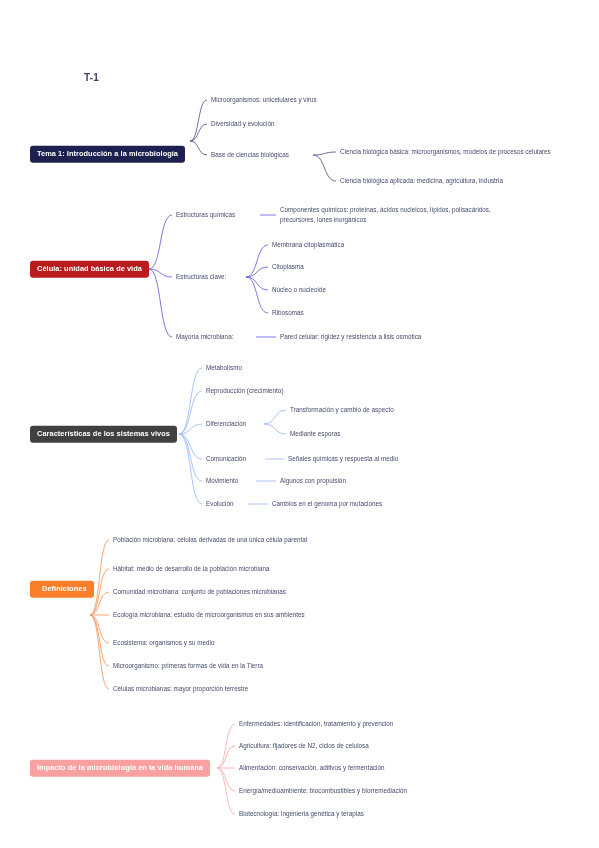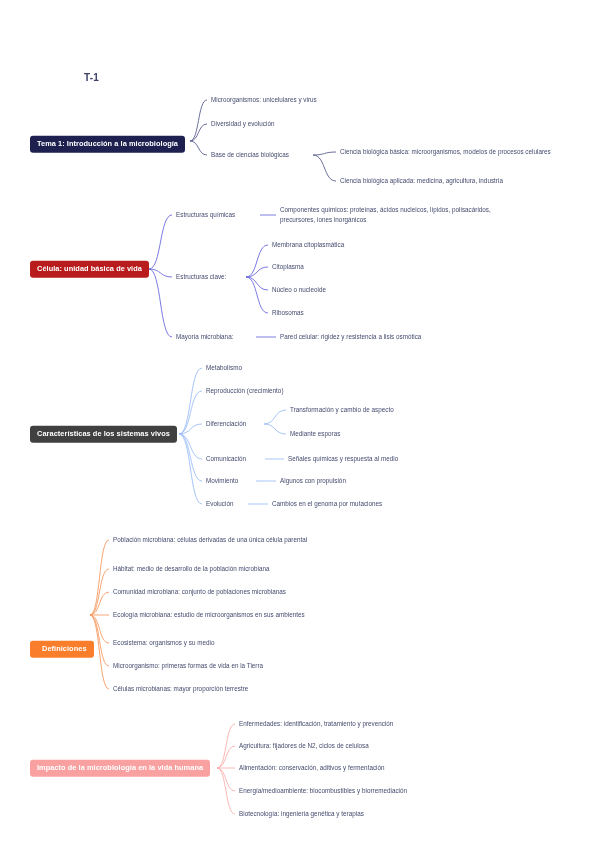--- a/index.html
+++ b/index.html
@@ -96,21 +96,21 @@
       <path d="M 217 768 C 226.9 768, 225.1 724, 235 724" fill="none" stroke="#f9b0ae" stroke-width="0.9"></path>
       <path d="M 217 768 C 226.9 768, 225.1 746, 235 746" fill="none" stroke="#f9b0ae" stroke-width="0.9"></path>
       <path d="M 217 768 C 226.9 768, 225.1 768, 235 768" fill="none" stroke="#f9b0ae" stroke-width="0.9"></path>
       <path d="M 217 768 C 226.9 768, 225.1 791, 235 791" fill="none" stroke="#f9b0ae" stroke-width="0.9"></path>
       <path d="M 217 768 C 226.9 768, 225.1 814, 235 814" fill="none" stroke="#f9b0ae" stroke-width="0.9"></path>
     </svg>
 
   <div class="doc-title">T-1</div>
 
   <div id="nodes">
-      <div class="root-node" style="left: 30px; top: 144px; background: rgb(30, 32, 80); color: rgb(255, 255, 255);">Tema 1: Introducción a la microbiología</div>
+      <div class="root-node" style="left: 30px; top: 154px; background: rgb(30, 32, 80); color: rgb(255, 255, 255);">Tema 1: Introducción a la microbiología</div>
       <div class="node-label" style="left: 211px; top: 100px; width: 190px;">Microorganismos: unicelulares y virus</div>
       <div class="node-label" style="left: 211px; top: 124px; width: 190px;">Diversidad y evolución</div>
       <div class="node-label" style="left: 211px; top: 155px; width: 100px;">Base de ciencias biológicas</div>
       <div class="node-label" style="left: 340px; top: 152px; width: 252px;">Ciencia biológica básica: microorganismos, modelos de procesos celulares</div>
       <div class="node-label" style="left: 340px; top: 181px; width: 252px;">Ciencia biológica aplicada: medicina, agricultura, industria</div>
       <div class="root-node" style="left: 30px; top: 269px; background: #b91c1c; color: rgb(255, 255, 255);">Célula: unidad básica de vida</div>
       <div class="node-label" style="left: 176px; top: 215px; width: 82px;">Estructuras químicas</div>
       <div class="node-label" style="left: 176px; top: 277px; width: 68px;">Estructuras clave:</div>
       <div class="node-label" style="left: 176px; top: 337px; width: 78px;">Mayoría microbiana:</div>
       <div class="node-label" style="left: 280px; top: 215px; width: 235px;">Componentes químicos: proteínas, ácidos nucleicos, lípidos, polisacáridos, precursores, iones inorgánicos</div>
@@ -124,21 +124,21 @@
       <div class="node-label" style="left: 206px; top: 391px; width: 104px;">Reproducción (crecimiento)</div>
       <div class="node-label" style="left: 206px; top: 424px; width: 56px;">Diferenciación</div>
       <div class="node-label" style="left: 206px; top: 459px; width: 57px;">Comunicación</div>
       <div class="node-label" style="left: 206px; top: 481px; width: 48px;">Movimiento</div>
       <div class="node-label" style="left: 206px; top: 504px; width: 40px;">Evolución</div>
       <div class="node-label" style="left: 290px; top: 410px; width: 180px;">Transformación y cambio de aspecto</div>
       <div class="node-label" style="left: 290px; top: 434px; width: 180px;">Mediante esporas</div>
       <div class="node-label" style="left: 288px; top: 459px; width: 190px;">Señales químicas y respuesta al medio</div>
       <div class="node-label" style="left: 280px; top: 481px; width: 150px;">Algunos con propulsión</div>
       <div class="node-label" style="left: 272px; top: 504px; width: 190px;">Cambios en el genoma por mutaciones</div>
-      <div class="root-node" style="left: 30px; top: 649px; background: rgb(249, 125, 42); color: rgb(255, 255, 255); padding-left: 12px;">Definiciones</div>
+      <div class="root-node" style="left: 30px; top: 589px; background: rgb(249, 125, 42); color: rgb(255, 255, 255); padding-left: 12px;">Definiciones</div>
       <div class="node-label" style="left: 113px; top: 540px; width: 235px;">Población microbiana: células derivadas de una única célula parental</div>
       <div class="node-label" style="left: 113px; top: 569px; width: 250px;">Hábitat: medio de desarrollo de la población microbiana</div>
       <div class="node-label" style="left: 113px; top: 592px; width: 250px;">Comunidad microbiana: conjunto de poblaciones microbianas</div>
       <div class="node-label" style="left: 113px; top: 615px; width: 235px;">Ecología microbiana: estudio de microorganismos en sus ambientes</div>
       <div class="node-label" style="left: 113px; top: 643px; width: 250px;">Ecosistema: organismos y su medio</div>
       <div class="node-label" style="left: 113px; top: 666px; width: 250px;">Microorganismo: primeras formas de vida en la Tierra</div>
       <div class="node-label" style="left: 113px; top: 689px; width: 250px;">Células microbianas: mayor proporción terrestre</div>
       <div class="root-node" style="left: 30px; top: 768px; background: rgb(249, 161, 161); color: rgb(255, 255, 255);">Impacto de la microbiología en la vida humana</div>
       <div class="node-label" style="left: 239px; top: 724px; width: 250px;">Enfermedades: identificación, tratamiento y prevención</div>
       <div class="node-label" style="left: 239px; top: 746px; width: 250px;">Agricultura: fijadores de N2, ciclos de celulosa</div>

